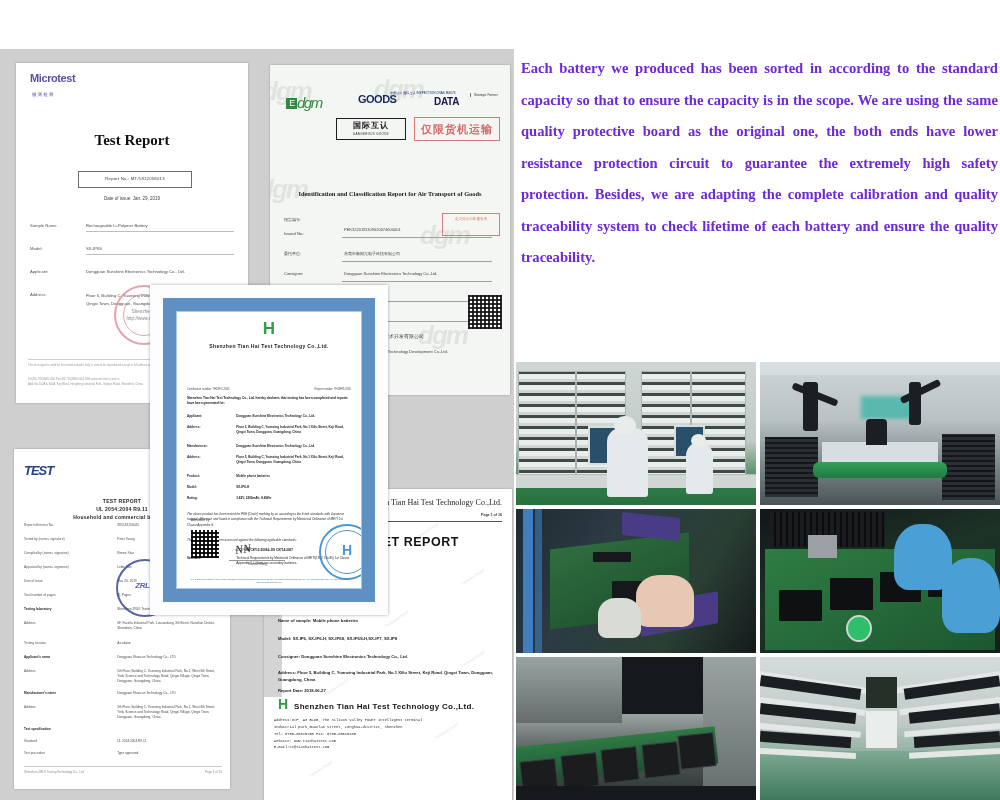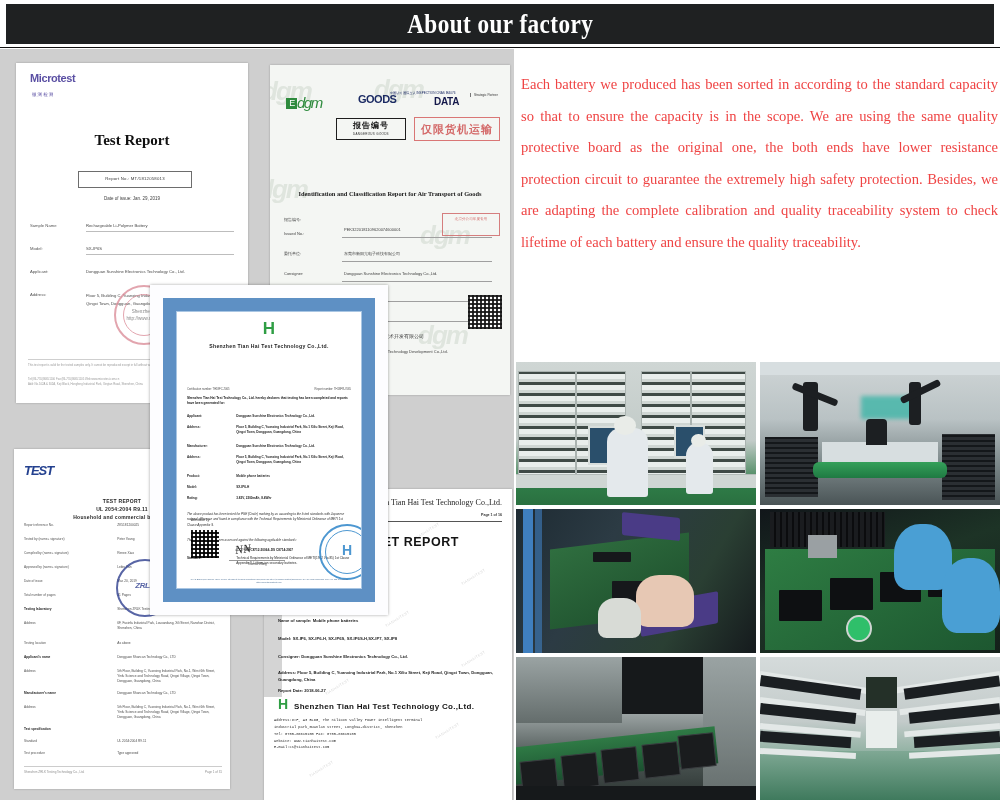--- a/index.html
+++ b/index.html
@@ -260,23 +260,23 @@
   }
   #doc5 .cfoot{
     position:absolute;left:6px;right:6px;bottom:3px;text-align:center;font-size:2.2px;color:#4a6e93;line-height:1.6;
   }
 
   
   .right{
     position:absolute;left:516px;top:49px;width:484px;height:751px;background:#fff;
   }
   .desc{
-    position:absolute;left:5px;top:20px;right:2px;
+    position:absolute;left:5px;top:4px;right:2px;
     font-family:"Liberation Serif", serif;
-    font-weight:normal;font-size:14.6px;color:#ef4444;
+    font-weight:bold;font-size:14.6px;color:#6d28d9;
     line-height:31.5px;text-align:justify;
   }
   .photos{
     position:absolute;left:0;top:313px;right:0;bottom:0;
     display:grid;grid-template-columns:1fr 1fr;grid-template-rows:1fr 1fr 1fr;
     gap:4px;
   }
   .ph{position:relative;overflow:hidden;background:#101214;}
 
   
@@ -334,25 +334,20 @@
   .ph6 .darkrow{position:absolute;background:#1b1f22;}
   .ph6 .floor{position:absolute;left:0;right:0;bottom:0;height:34%;
     background:linear-gradient(180deg,#7fa894,#3f7a5d);}
   .ph6 .end{position:absolute;background:#e9eeec;}
 </style>
 </head>
 <body>
 
 <div class="page">
 
-  <div class="header-wrap">
-    <div class="header-bar">
-      <div class="header-title">About our factory</div>
-    </div>
-  </div>
 
   <div class="collage">
 
     <div class="doc" id="doc1">
       <div class="brand">Microtest</div>
       <div class="brand-cn">微测检测</div>
       <div class="title">Test Report</div>
       <div class="rep-box">Report No.: MT/1812058013</div>
       <div class="doi">Date of issue: Jan. 29, 2019</div>
 
@@ -400,21 +395,21 @@
 
       <div class="logos">
         <div class="dgm"><span class="sq">E</span><span>dgm</span></div>
         <div class="cnas">GOODS</div>
         <div class="cnas-t">中国认可 国际互认 INSPECTION CNAS IB4076</div>
         <div class="iata">DATA</div>
         <div class="iata-sp">Strategic Partner</div>
       </div>
 
       <div class="dg-box">
-        <div class="dg-cn">报告编号</div>
+        <div class="dg-cn">国际互认</div>
         <div class="dg-en">DANGEROUS GOODS</div>
       </div>
       <div class="red-stamp">仅限货机运输</div>
 
       <div class="en-title">Identification and Classification Report for Air Transport of Goods</div>
 
       <div class="red-sq">北京分公司年度专用</div>
 
       <div class="f2" style="left:14px;top:152px;">报告编号:</div>
       <div class="f2" style="left:14px;top:166px;">Issued No.:</div>

